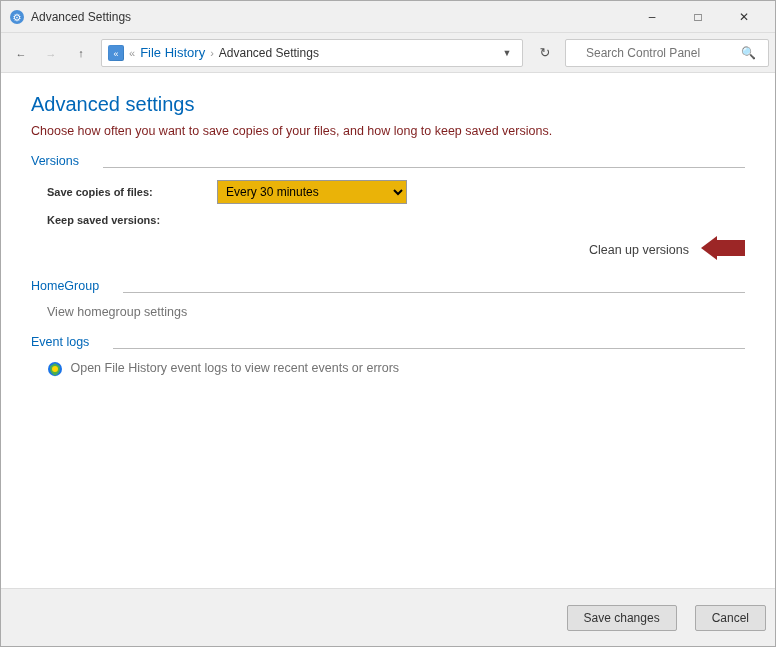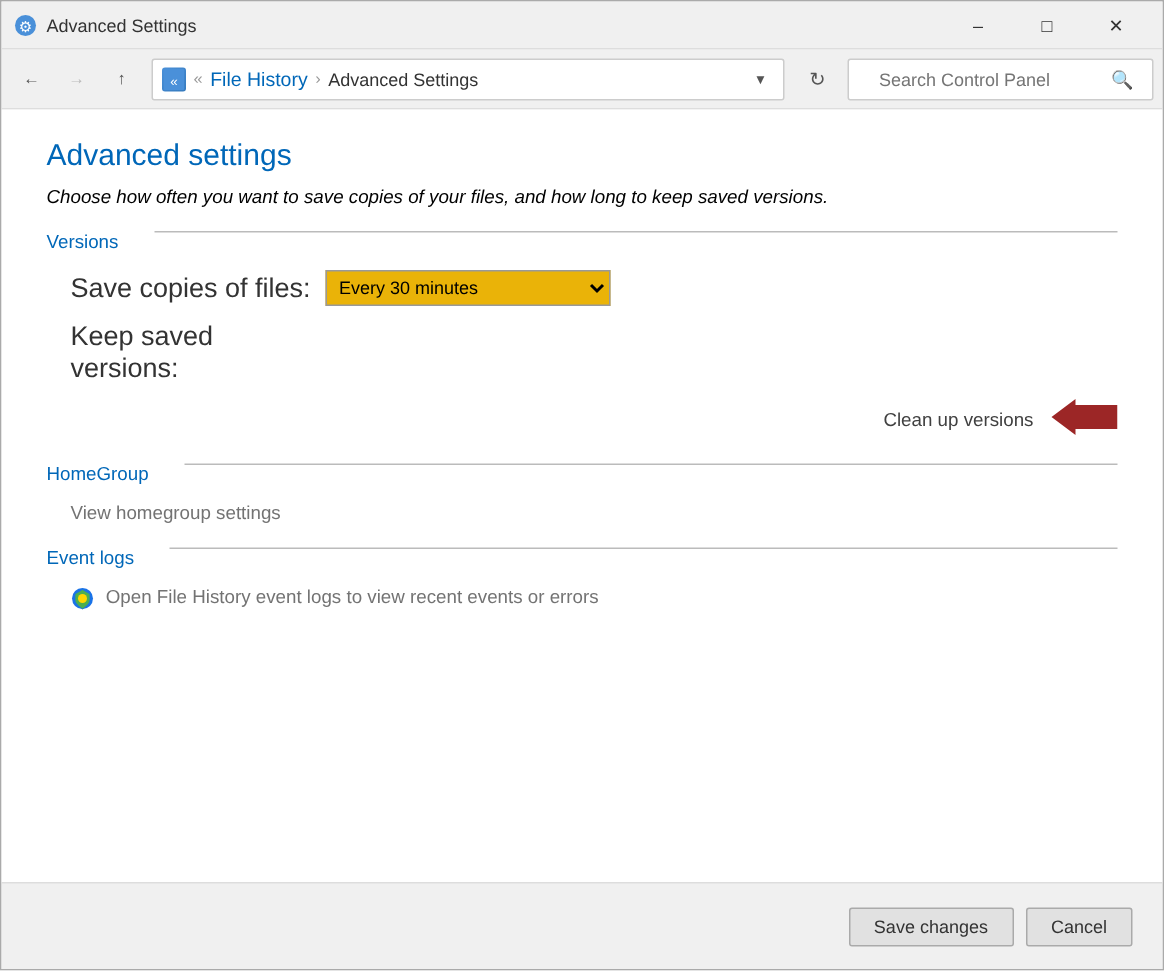--- a/index.html
+++ b/index.html
@@ -117,29 +117,28 @@
     }
 
     .page-title {
       font-size: 20px;
       color: #0067b8;
       font-weight: 300;
       margin-bottom: 8px;
     }
     .page-description {
       font-size: 12.5px;
-      color: #000000;
+      color: #7f1d1d;
       margin-bottom: 16px;
-      font-style: italic;
     }
 
     
     .section-header {
       display: flex;
-      align-items: flex-start;
+      align-items: flex-end;
       gap: 16px;
       margin-bottom: 12px;
       margin-top: 4px;
     }
     .section-label {
       color: #0067b8;
       font-size: 12.5px;
       white-space: nowrap;
       padding-right: 8px;
     }
@@ -150,22 +149,23 @@
     }
 
     .form-row {
       display: flex;
       align-items: center;
       margin-bottom: 10px;
       padding-left: 16px;
     }
     .form-label {
       width: 170px;
-      font-size: 18px;
-      color: #333;
+      font-size: 11px;
+      color: #333;
+      font-weight: bold;
     }
     .cleanup-link {
       color: #404040;
       font-size: 12.5px;
       cursor: pointer;
       text-decoration: none;
     }
 
     .section-content {
       padding-left: 16px;
@@ -180,22 +180,22 @@
     }
 
     
     .bottom-bar {
       height: 58px;
       background: #f0f0f0;
       border-top: 1px solid #ddd;
       display: flex;
       align-items: center;
       justify-content: flex-end;
-      padding: 0 20px;
-      gap: 8px;
+      padding: 0 9px;
+      gap: 18px;
     }
     .btn-primary {
       height: 26px;
       padding: 0 16px;
       background: #e1e1e1;
       border: 1px solid #aaa;
       cursor: pointer;
       font-size: 12px;
       color: #333;
       border-radius: 2px;

